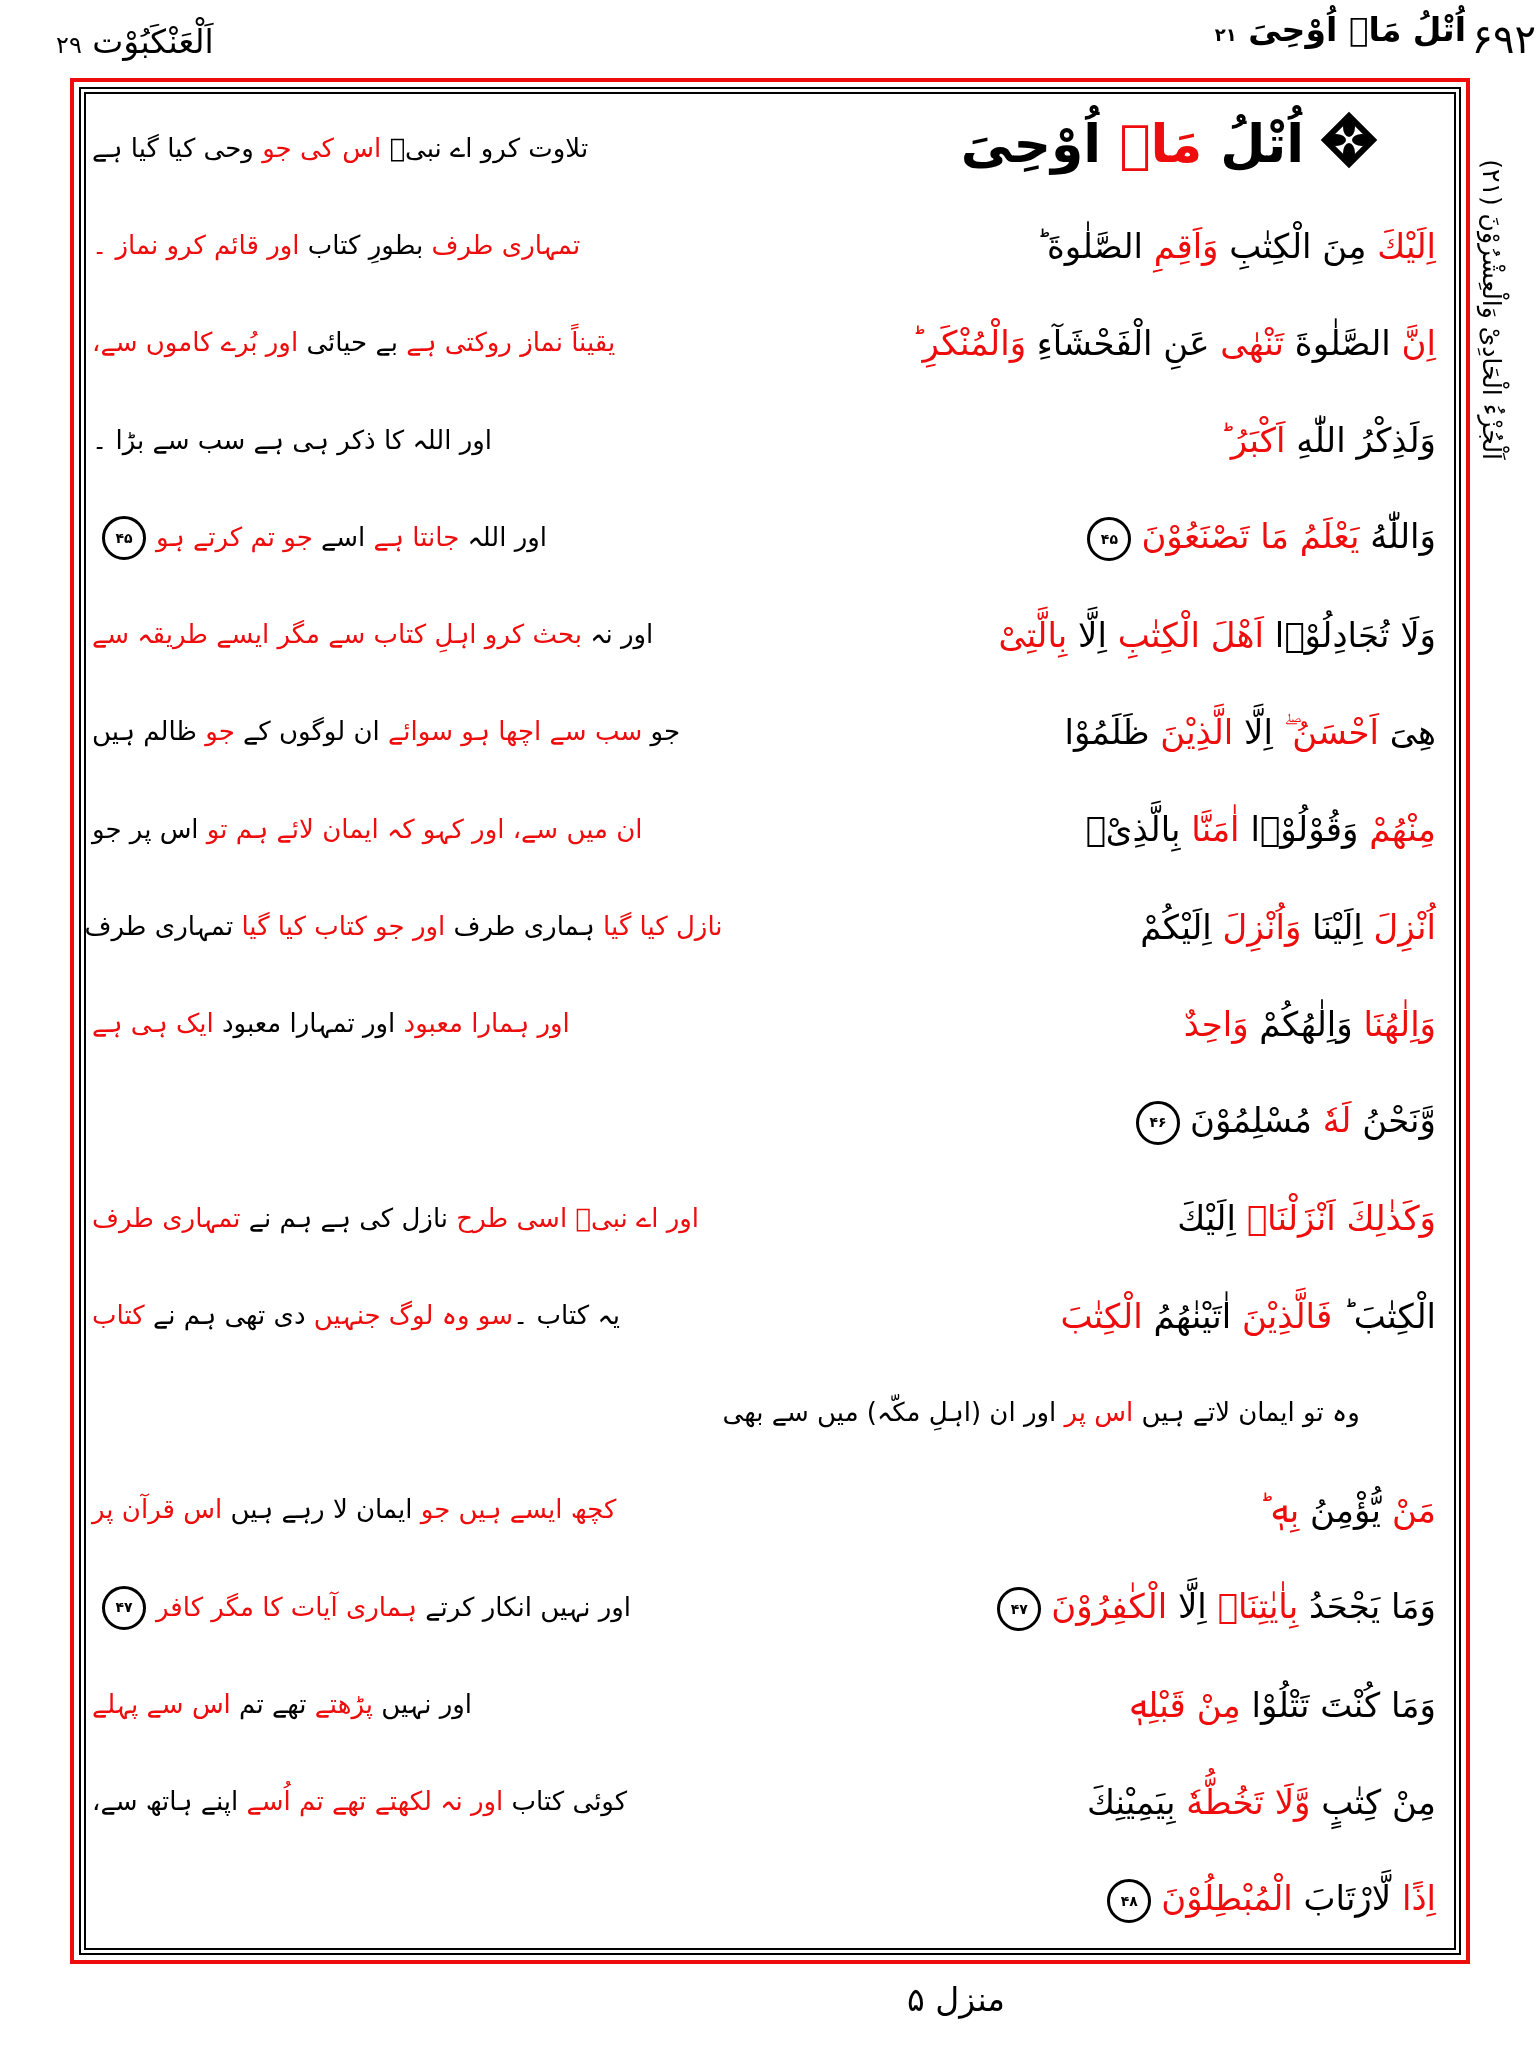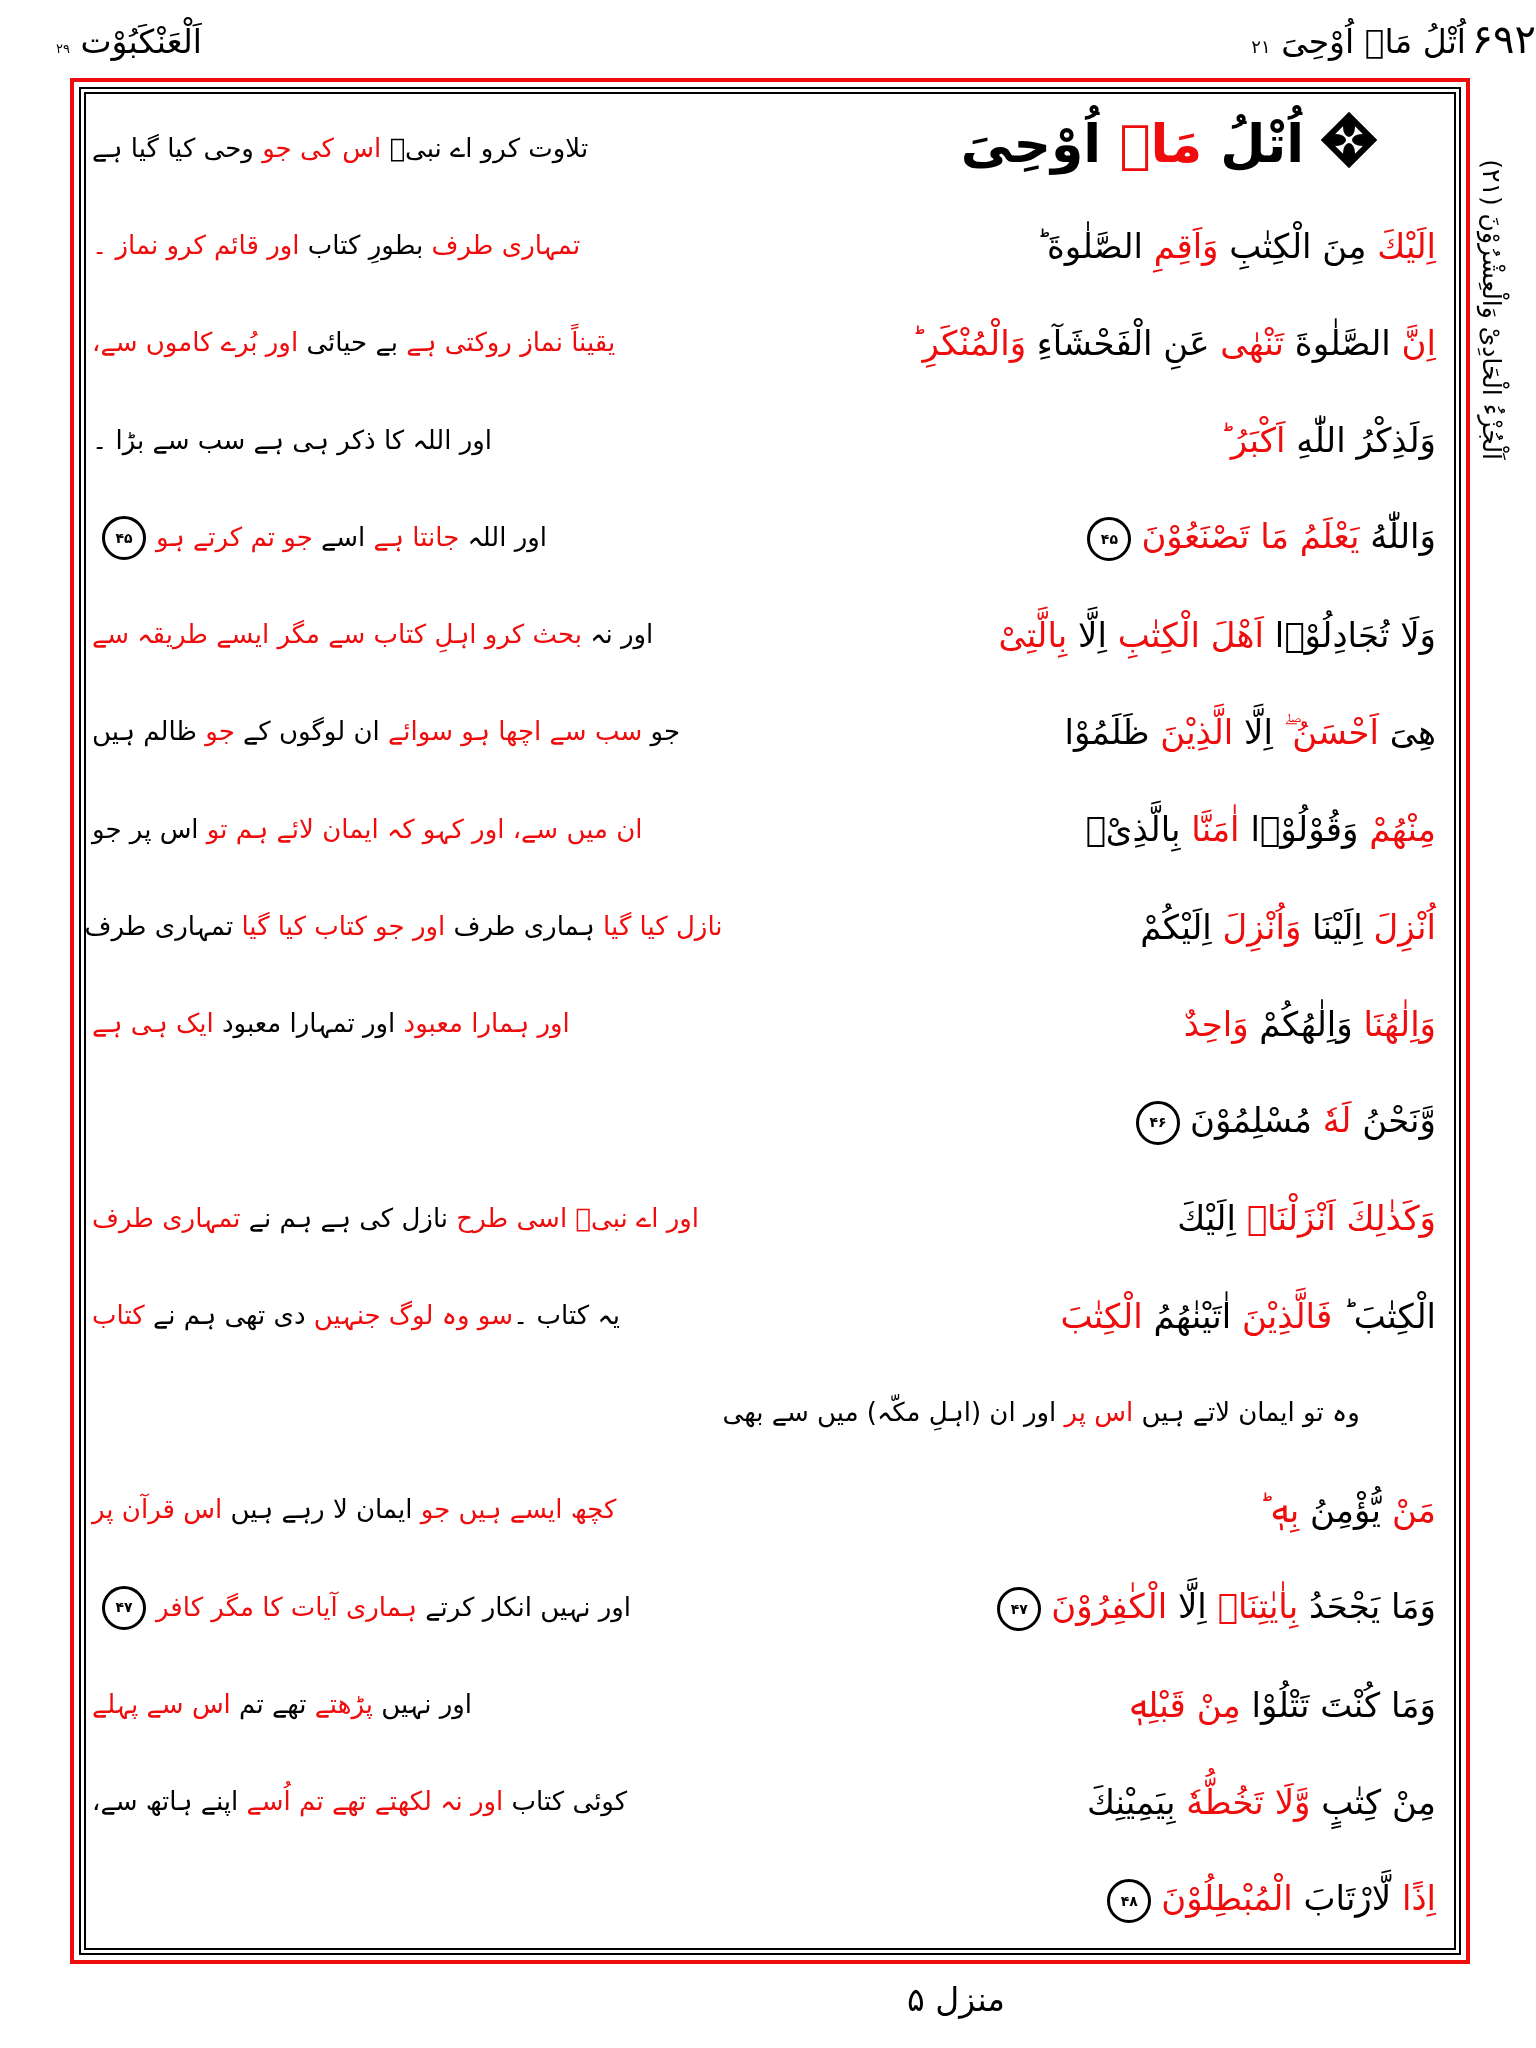--- a/index.html
+++ b/index.html
@@ -9,23 +9,23 @@
   html,body{margin:0;padding:0;}
   body{
     width:1536px;height:2048px;position:relative;background:#ffffff;
     font-family:"DejaVu Sans",sans-serif;color:var(--ink);overflow:hidden;
   }
   .red{color:var(--red);}
   .blk{color:var(--ink);}
 
   
   .hdr-left{position:absolute;top:22px;left:56px;font-size:33px;direction:rtl;white-space:nowrap;}
-  .hdr-left .num{font-size:13px;}
+  .hdr-left .num{font-size:24px;}
   .hdr-center{position:absolute;top:16px;left:0;width:100%;text-align:right;font-size:40px;letter-spacing:2px;}
-  .hdr-right{position:absolute;top:22px;right:70px;font-size:33px;direction:rtl;white-space:nowrap;}
+  .hdr-right{position:absolute;top:10px;right:70px;font-size:33px;direction:rtl;white-space:nowrap;font-weight:bold;}
   .hdr-right .num{font-size:18px;}
 
   
   .frame{
     position:absolute;left:70px;top:78px;width:1400px;height:1886px;
     border:4px solid var(--red);box-sizing:border-box;
   }
   .frame-inner{position:absolute;inset:5px;border:7px double var(--ink);}
 
   

